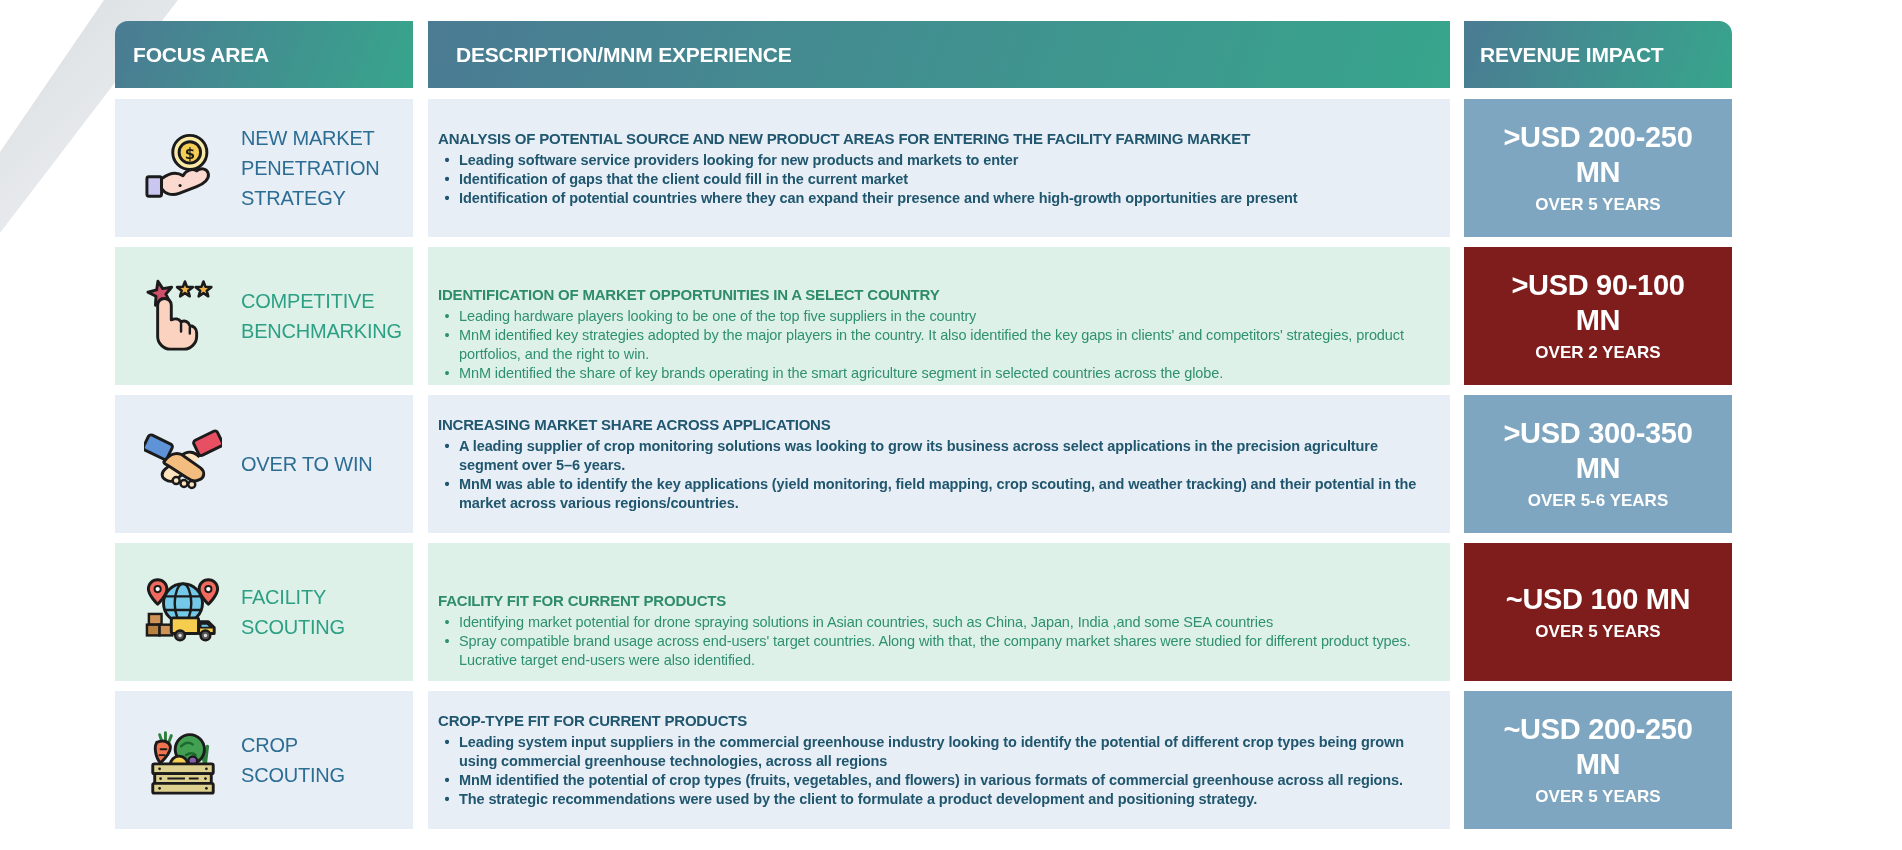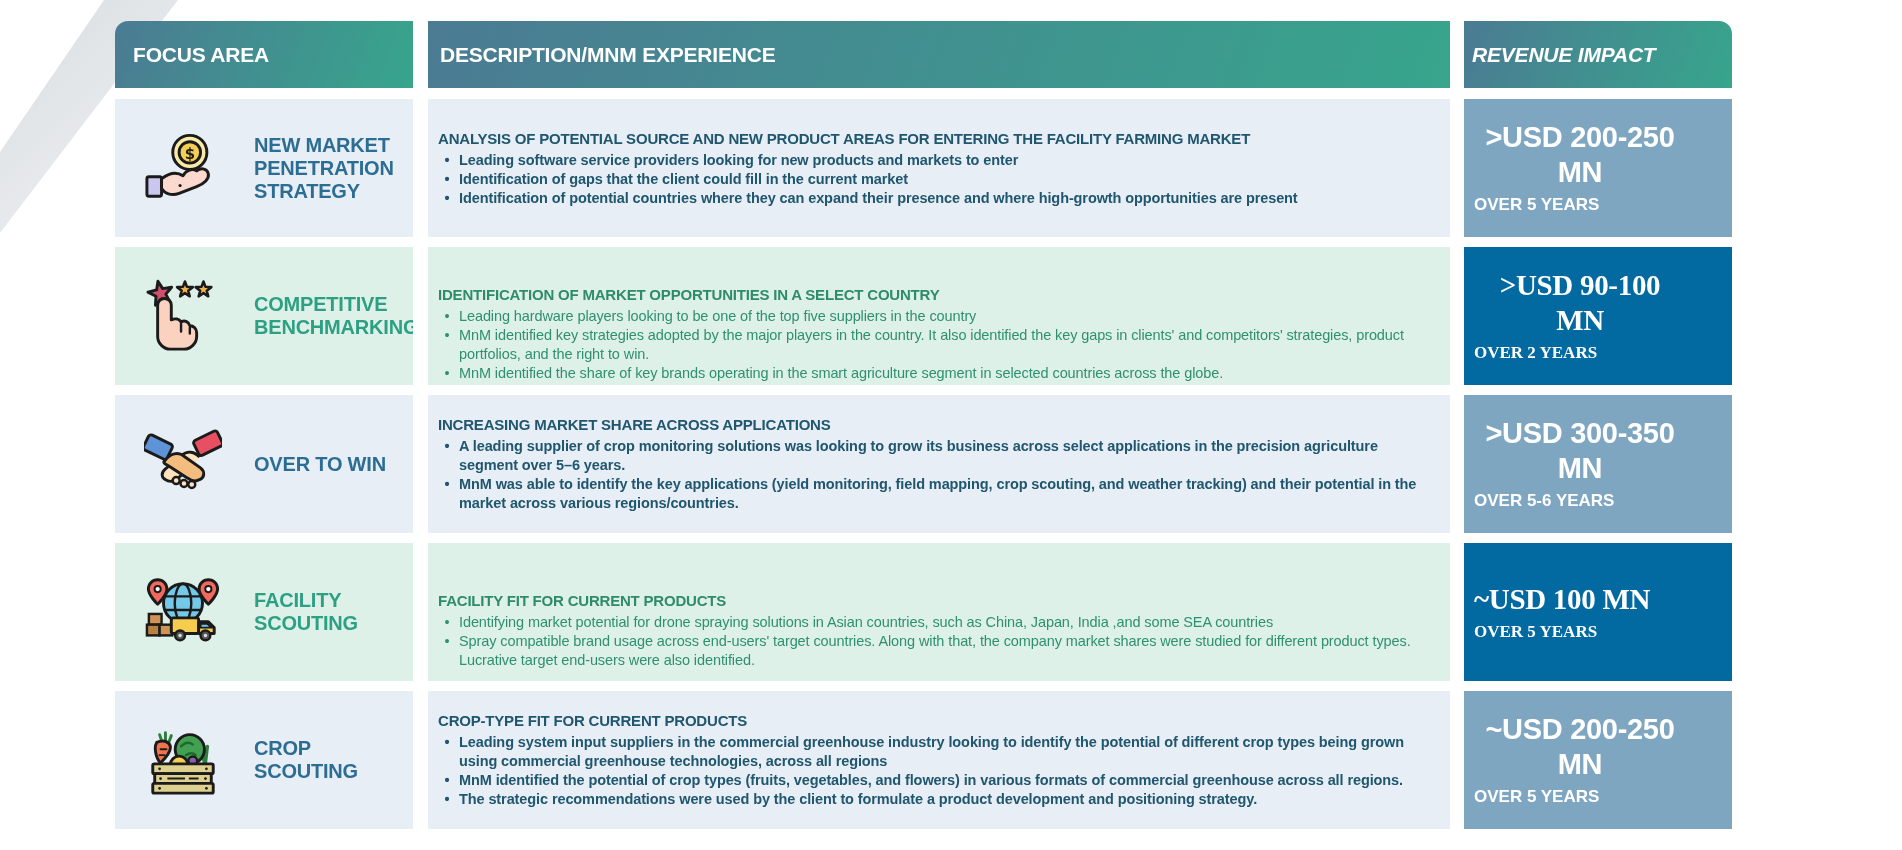--- a/index.html
+++ b/index.html
@@ -20,46 +20,46 @@
   .gap1{width:15px;flex:0 0 15px;background:#fff;}
   .col-d{width:1022px;flex:0 0 1022px;}
   .gap2{width:14px;flex:0 0 14px;background:#fff;}
   .col-r{width:268px;flex:0 0 268px;}
   .hcell{
     background:linear-gradient(110deg,#4b7b93 0%,#37a58c 100%);
     color:#fff;display:flex;align-items:center;font-weight:bold;font-size:21px;
     letter-spacing:-0.2px;box-sizing:border-box;
   }
   .hcell.f{border-radius:13px 0 0 0;padding-left:18px;}
-  .hcell.d{padding-left:12px;}
-  .hcell.r{border-radius:0 13px 0 0;padding-left:8px;font-style:italic;}
+  .hcell.d{padding-left:28px;}
+  .hcell.r{border-radius:0 13px 0 0;padding-left:16px;}
   .row{display:flex;height:138px;margin-top:10px;}
   .row.first{margin-top:11px;}
   .fcell{display:flex;align-items:center;box-sizing:border-box;}
   .row-blue .fcell,.row-blue .dcell{background:#e8eef5;}
   .row-green .fcell,.row-green .dcell{background:#ddf1e9;}
   .icon{width:78px;height:78px;margin-left:29px;flex:0 0 78px;}
   .icon svg{width:100%;height:100%;display:block;}
-  .flabel{margin-left:32px;width:164px;font-weight:bold;font-size:20px;line-height:23px;letter-spacing:-0.2px;}
+  .flabel{margin-left:19px;width:164px;font-weight:normal;font-size:20px;line-height:30px;letter-spacing:-0.2px;}
   .row-blue .flabel{color:#2c6d94;}
   .row-green .flabel{color:#2da084;}
   .dcell{display:flex;flex-direction:column;justify-content:center;padding:6px 14px 6px 10px;box-sizing:border-box;}
   .dtitle{font-weight:bold;font-size:15px;line-height:19px;margin-bottom:3px;letter-spacing:-0.2px;}
   .row-blue .dtitle,.row-blue .btext,.row-blue .bdot{color:#20576f;}
   .row-green .dtitle{color:#2e8b6c;margin-top:36px;}
   .row-green .btext,.row-green .bdot{color:#2f9071;}
   .bullet{display:flex;font-size:14.5px;line-height:19px;letter-spacing:-0.1px;}
   .row-blue .bullet{font-weight:bold;}
   .bdot{width:12px;flex:0 0 12px;margin:0 6px 0 3px;text-align:center;}
   .rcell{
-    display:flex;flex-direction:column;align-items:flex-start;justify-content:center;
+    display:flex;flex-direction:column;align-items:center;justify-content:center;
     color:#fff;text-align:center;box-sizing:border-box;padding:0 10px;
   }
   .row-blue .rcell{background:#7fa6c0;}
-  .row-green .rcell{background:#0369a1;font-family:Liberation Serif, serif;}
+  .row-green .rcell{background:#7f1d1d;}
   .ramount{font-weight:bold;font-size:29px;line-height:35px;letter-spacing:-0.3px;max-width:212px;}
   .rperiod{font-weight:bold;font-size:17px;line-height:22px;margin-top:4px;}
 </style>
 </head>
 <body>
 
 <div class="slide">
   <div class="deco"></div>
 
   <div class="tbl">

